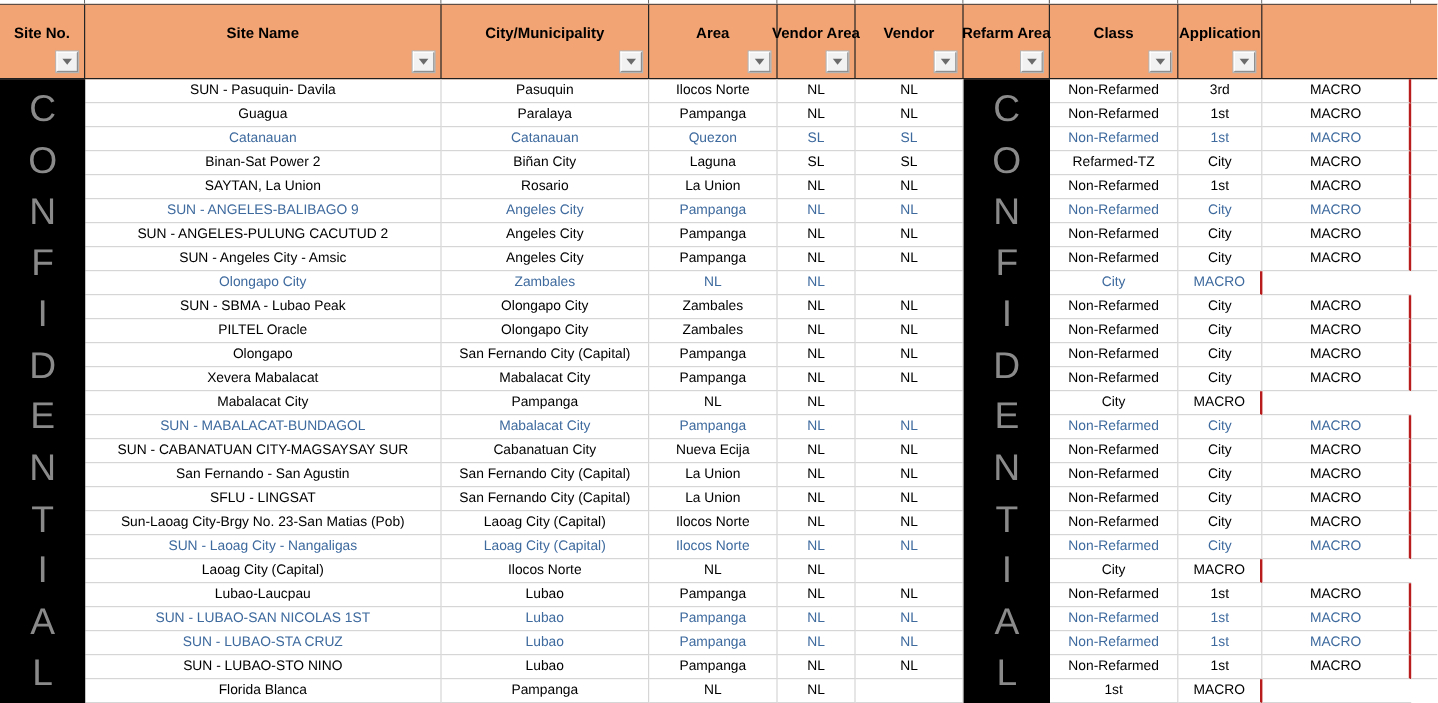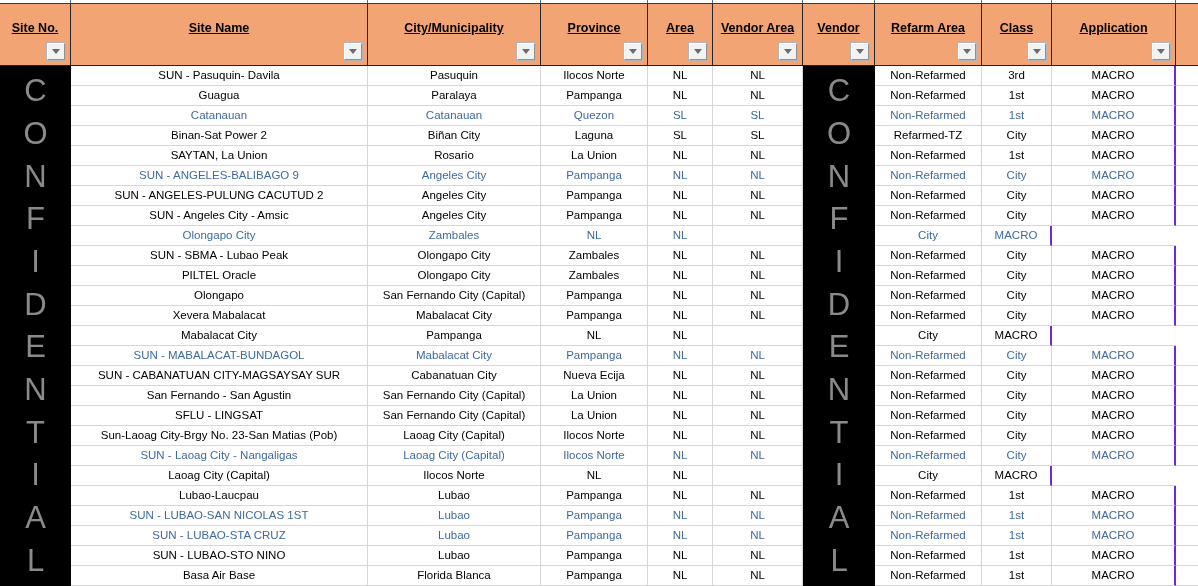--- a/index.html
+++ b/index.html
@@ -13,21 +13,21 @@
     background: #ffffff;
     overflow: hidden;
     --cols: 71px 297px 173px 107px 65px 90px 72px 107px 70px 124px 22px;
     --header-bg: #F2A474;
     --grid: #D6D6D6;
     --hl-text: #3E6A9E;
     --wm-bg: #000000;
     --wm-color: #8a8a8a;
   }
 
-  .grid { display: grid; grid-template-columns: var(--cols); text-decoration: underline; }
+  .grid { display: grid; grid-template-columns: var(--cols); }
 
   
   .sliver { height: 3px; }
   .sliver .scell { background: #fff; border-right: 1px solid #6b6b6b; }
   .sliver .scell:last-child { border-right: none; }
 
   
   .header-row {
     height: 63px;
     background: var(--header-bg);
@@ -79,21 +79,21 @@
     border-right: 1px solid var(--grid);
     border-bottom: 1px solid var(--grid);
     font-size: 11.5px;
     color: #000;
     text-align: center;
     line-height: 19px;
     white-space: nowrap;
     overflow: hidden;
   }
   .trow.hl .cell { color: var(--hl-text); }
-  .cell.col-application { border-right: 2px solid #6d28d9; }
+  .cell.col-application { border-right: 2px solid #b91c1c; }
   .cell.col-partial { border-right: none; }
 
   
   .wm-strip {
     position: absolute;
     top: 66px;
     height: 520px;
     background: var(--wm-bg);
     display: flex;
     flex-direction: column;
@@ -144,26 +144,20 @@
           <span class="tri"></span>
         </div>
     </div>
     <div class="hcell">
       <span class="hlabel">City/Municipality</span>
       <div class="fbtn">
           <span class="tri"></span>
         </div>
     </div>
     <div class="hcell">
-      <span class="hlabel">Province</span>
-      <div class="fbtn">
-          <span class="tri"></span>
-        </div>
-    </div>
-    <div class="hcell">
       <span class="hlabel">Area</span>
       <div class="fbtn">
           <span class="tri"></span>
         </div>
     </div>
     <div class="hcell">
       <span class="hlabel">Vendor Area</span>
       <div class="fbtn">
           <span class="tri"></span>
         </div>
@@ -515,21 +509,20 @@
         <div class="cell col-area">NL</div>
         <div class="cell col-vendor-area">NL</div>
         <div class="cell col-vendor"></div>
         <div class="cell col-refarm-area">Non-Refarmed</div>
         <div class="cell col-class">1st</div>
         <div class="cell col-application">MACRO</div>
         <div class="cell col-partial"></div>
       </div>
       <div class="trow">
         <div class="cell col-site-no"></div>
-        <div class="cell col-site-name">Basa Air Base</div>
         <div class="cell col-city">Florida Blanca</div>
         <div class="cell col-province">Pampanga</div>
         <div class="cell col-area">NL</div>
         <div class="cell col-vendor-area">NL</div>
         <div class="cell col-vendor"></div>
         <div class="cell col-refarm-area">Non-Refarmed</div>
         <div class="cell col-class">1st</div>
         <div class="cell col-application">MACRO</div>
         <div class="cell col-partial"></div>
       </div>

